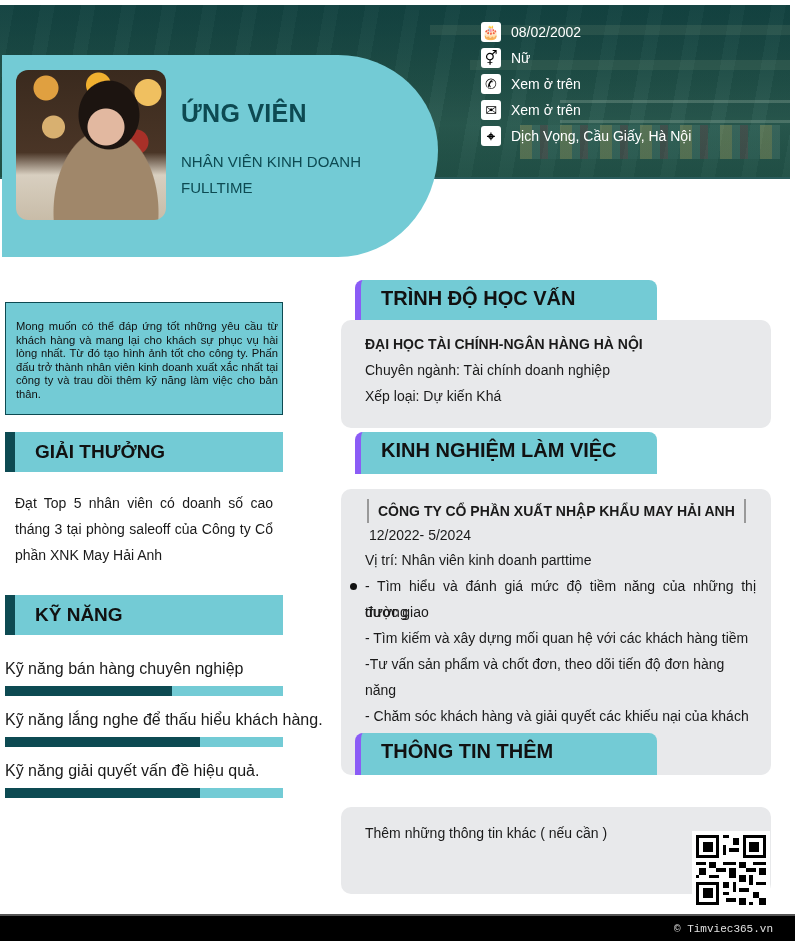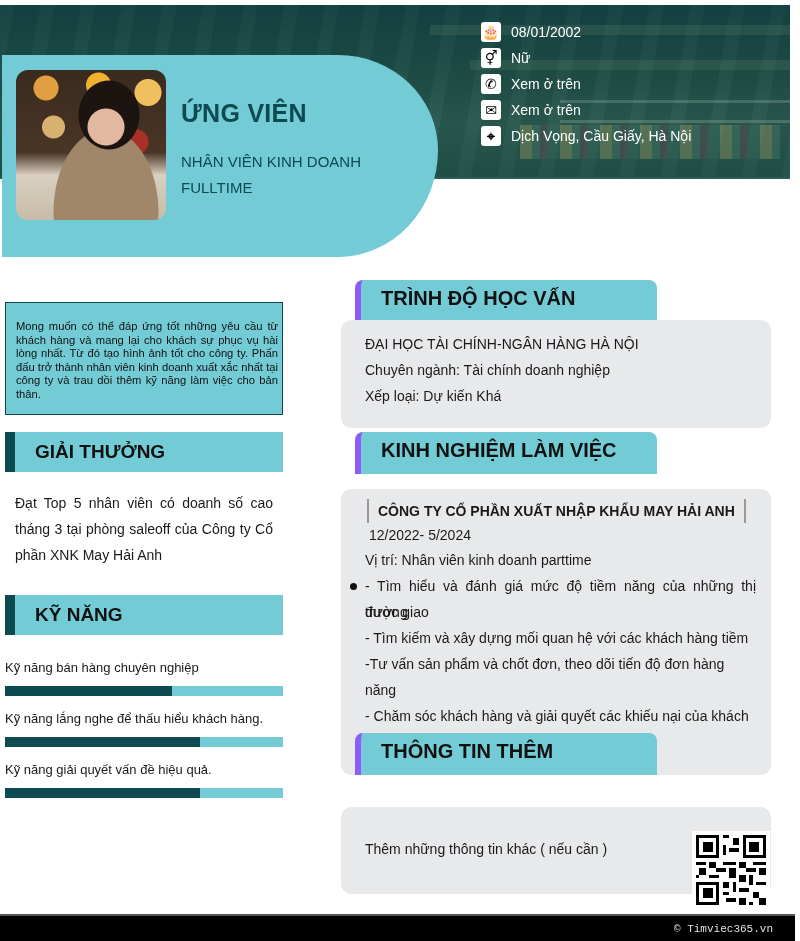--- a/index.html
+++ b/index.html
@@ -78,42 +78,42 @@
     position: absolute; left: 5px; width: 278px; height: 40px;
     background: #73cbd5; border-left: 10px solid #0d4a52;
     padding-left: 20px; display: flex; align-items: center;
     font-size: 19px; font-weight: bold; color: #111;
   }
   .award-text {
     position: absolute; left: 15px; top: 490px; width: 258px;
     font-size: 14px; line-height: 26px; text-align: justify; color: #1a1a1a;
   }
   .skill-label {
-    position: absolute; left: 5px; font-size: 13px; color: #1a1a1a;
+    position: absolute; left: 5px; font-size: 16px; color: #1a1a1a;
   }
   .skill-bar {
     position: absolute; left: 5px; width: 278px; height: 10px; background: #73cbd5;
   }
   .skill-bar .fill { height: 100%; background: #0d4a52; }
 
   
   .right-head {
     position: absolute; left: 355px; width: 302px; height: 42px;
     background: #73cbd5; border-left: 6px solid #8b5cf6;
     border-radius: 8px 8px 0 0;
     padding-left: 20px; padding-top: 7px;
     font-size: 20px; font-weight: bold; color: #111;
   }
   .panel {
     position: absolute; left: 341px; width: 430px;
     background: #e8e9eb; border-radius: 10px;
     padding-left: 24px; color: #1a1a1a;
   }
   .panel .line { font-size: 14px; height: 26px; line-height: 26px; }
-  .panel .bold { font-weight: normal; font-size: 14px; }
+  .panel .bold { font-weight: bold; font-size: 14px; }
 
   .company {
     display: inline-block; margin-left: 2px; margin-top: 10px;
     border-left: 2px solid #999; border-right: 2px solid #999;
     padding: 2px 9px; font-weight: bold; font-size: 14px; line-height: 20px;
   }
   .duties { position: relative; width: 391px; }
   .duties .line { text-align: justify; }
   .bullet {
     position: absolute; left: -15px; top: 10px; width: 7px; height: 7px;
@@ -146,21 +146,21 @@
 </div>
 
 <div class="identity"></div>
 <div class="photo"></div>
 <div class="name">ỨNG VIÊN</div>
 <div class="job-title">NHÂN VIÊN KINH DOANH FULLTIME</div>
 
 <div class="contacts">
   <div class="contact">
     <span class="ic">🎂</span>
-    <span class="txt">08/01/2002</span>
+    <span class="txt">08/02/2002</span>
   </div>
   <div class="contact">
     <span class="ic">⚥</span>
     <span class="txt">Nữ</span>
   </div>
   <div class="contact">
     <span class="ic">✆</span>
     <span class="txt">Xem ở trên</span>
   </div>
   <div class="contact">
@@ -211,21 +211,21 @@
     <div class="line">được giao</div>
     <div class="line">- Tìm kiếm và xây dựng mối quan hệ với các khách hàng tiềm</div>
     <div class="line">-Tư vấn sản phẩm và chốt đơn, theo dõi tiến độ đơn hàng</div>
     <div class="line">năng</div>
     <div class="line">- Chăm sóc khách hàng và giải quyết các khiếu nại của khách</div>
     <div class="line">hàng</div>
   </div>
 </div>
 
 <div class="right-head" style="top:733px;">THÔNG TIN THÊM</div>
-<div class="panel" style="top:807px;height:87px;padding-top:32px;">
+<div class="panel" style="top:807px;height:87px;padding-top:16px;">
   <div class="line" style="height:20px;line-height:20px;">Thêm những thông tin khác ( nếu cần )</div>
 </div>
 
 <div class="qr">
   <svg viewBox="0 0 21 21" shape-rendering="crispEdges">
     <rect width="21" height="21" fill="#fff"></rect>
     <g fill="#000">
       <rect x="0" y="0" width="7" height="1"></rect>
         <rect x="0" y="6" width="7" height="1"></rect>
       <rect x="0" y="0" width="1" height="7"></rect>

